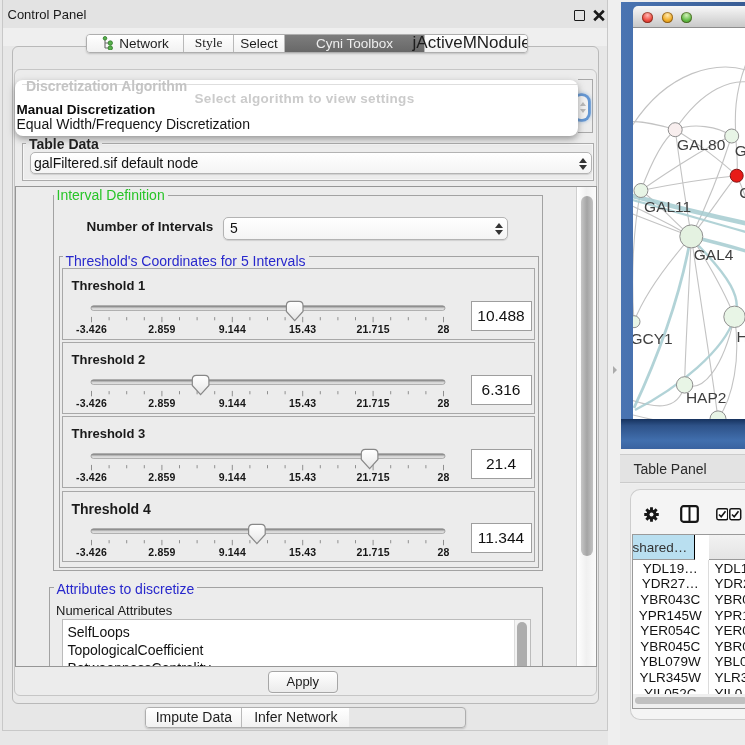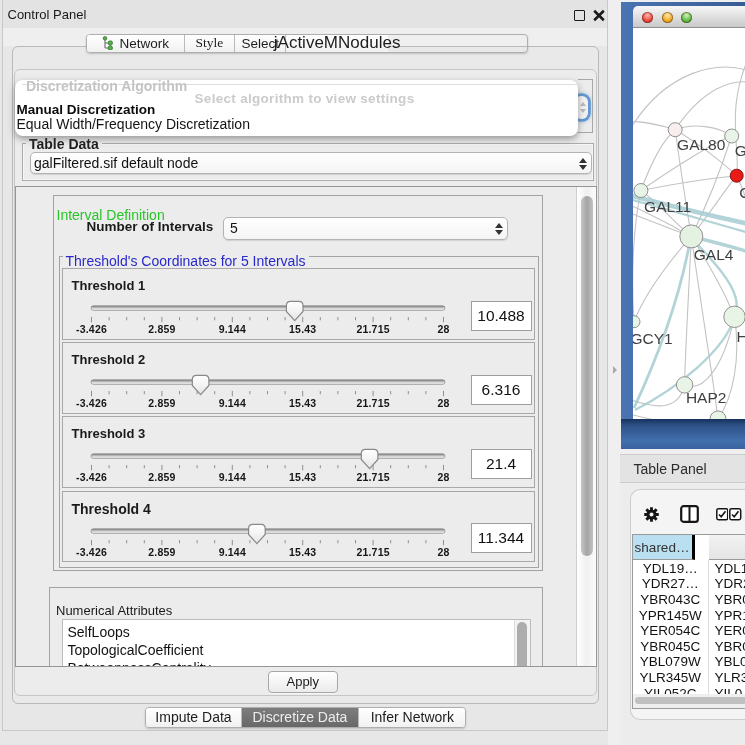--- a/index.html
+++ b/index.html
@@ -21,35 +21,36 @@
 <div class="ab" style="left:14px;top:68.5px;width:583px;height:627.5px;background:#ececec;border:1px solid #c6c6c6;border-radius:6px;"></div>
 <div class="ab" style="left:85.8px;top:33.5px;width:442px;height:19px;border:1px solid #aeaeae;border-radius:4px;overflow:hidden;box-shadow:0 1px 2px rgba(0,0,0,0.18);display:flex;">
     <div style="width:96.8px;height:100%;background:linear-gradient(#ffffff,#f1f1f1);color:#1d1d1d;font-size:13.5px;display:flex;align-items:center;justify-content:center;"><svg width="13" height="14" style="margin-right:5px" viewBox="0 0 13 14">
         <path d="M4 2.5 V12 M4 7 L9.3 7 M4 12 L9.3 12" stroke="#6b6b6b" stroke-width="1.1" fill="none"></path>
         <circle cx="4" cy="2.3" r="1.8" fill="#58b14c" stroke="#2f7a28" stroke-width="0.8"></circle>
         <circle cx="9.3" cy="7" r="2.2" fill="#58b14c" stroke="#2f7a28" stroke-width="0.8"></circle>
         <circle cx="9.3" cy="12" r="2.2" fill="#58b14c" stroke="#2f7a28" stroke-width="0.8"></circle>
       </svg>Network</div>
     <div style="width:50.5px;height:100%;border-left:1px solid #b9b9b9;background:linear-gradient(#ffffff,#f1f1f1);color:#1d1d1d;font-size:13.5px;display:flex;align-items:center;justify-content:center;font-family:Liberation Serif, serif;">Style</div>
     <div style="width:51.1px;height:100%;border-left:1px solid #b9b9b9;background:linear-gradient(#ffffff,#f1f1f1);color:#1d1d1d;font-size:13.5px;display:flex;align-items:center;justify-content:center;">Select</div>
+    <div style="width:140.8px;height:100%;border-left:1px solid #b9b9b9;background:linear-gradient(#7d7d7d,#686868);color:#ededed;font-size:13.5px;display:flex;align-items:center;justify-content:center;">Cyni Toolbox</div>
     <div style="width:102.8px;height:100%;border-left:1px solid #b9b9b9;background:linear-gradient(#ffffff,#f1f1f1);color:#1d1d1d;font-size:17px;display:flex;align-items:center;justify-content:center;">jActiveMNodules</div>
   </div>
 <div class="ab" style="left:578px;top:78.5px;width:15px;height:54px;border-top:1px solid #a8a8a8;border-right:1px solid #a8a8a8;border-bottom:1px solid #a8a8a8;"></div>
 <div class="ab" style="left:575px;top:96px;width:13px;height:23px;background:#f2f2f2;border-radius:6px;box-shadow:0 0 0 2.8px rgba(95,148,210,0.95),0 0 3px 4px rgba(120,165,215,0.35);"></div>
 <div class="carr" style="left:579.5px;top:102px;width:0;height:0;border-left:3.5px solid transparent;border-right:3.5px solid transparent;border-bottom:4.5px solid #b9b9b9;"></div>
 <div class="carr" style="left:579.5px;top:108.5px;width:0;height:0;border-left:3.5px solid transparent;border-right:3.5px solid transparent;border-top:4.5px solid #b9b9b9;"></div>
 <div class="ab" style="left:21.5px;top:143px;width:572.5px;height:38px;border:1px solid #ababab;box-shadow:inset 0 0 0 1px rgba(255,255,255,0.5);"></div>
 <div class="ab" style="left:26px;top:136px;background:#ececec;padding:0 3px;font-size:14px;font-weight:bold;color:#1d1d1d;">Table Data</div>
 <div class="ab combo" style="left:30px;top:152px;width:561.5px;height:22px;"></div>
 <div class="ab" style="left:34px;top:152px;height:28px;line-height:22px;font-size:14px;color:#111;">galFiltered.sif default node</div>
 <div class="carr" style="left:579px;top:157.5px;width:0;height:0;border-left:4px solid transparent;border-right:4px solid transparent;border-bottom:5.5px solid #333;"></div>
 <div class="carr" style="left:579px;top:165px;width:0;height:0;border-left:4px solid transparent;border-right:4px solid transparent;border-top:5.5px solid #333;"></div>
 <div class="ab" style="left:14.5px;top:185.5px;width:582px;height:481.5px;border:1px solid #969696;background:#ececec;overflow:hidden;">
     <div class="ab" style="left:37.0px;top:8.5px;width:490px;height:376px;border:1px solid #a2a2a2;"></div>
-<div class="ab" style="left:38.0px;top:20px;background:#ececec;padding:0 3px;font-size:14px;color:#28c428;">Interval Definition</div>
+<div class="ab" style="left:38.0px;top:0;background:#ececec;padding:0 3px;font-size:14px;color:#28c428;">Interval Definition</div>
 <div class="ab" style="left:71.0px;top:32.0px;font-size:13.5px;font-weight:bold;color:#1a1a1a;">Number of Intervals</div>
 <div class="ab combo" style="left:207.5px;top:30.5px;width:284.5px;height:22.5px;"></div>
     <div class="ab" style="left:214.5px;top:30.5px;height:22.5px;line-height:22.5px;font-size:14px;color:#111;">5</div>
 <div class="carr ab" style="left:479.5px;top:36.0px;border-left:4px solid transparent;border-right:4px solid transparent;border-bottom:5.5px solid #333;"></div>
     <div class="carr ab" style="left:479.5px;top:43.5px;border-left:4px solid transparent;border-right:4px solid transparent;border-top:5.5px solid #333;"></div>
     <div class="ab" style="left:43.5px;top:69.0px;width:480px;height:312px;border:1px solid #a2a2a2;"></div>
 <div class="ab" style="left:47.0px;top:66px;background:#ececec;padding:0 3px;font-size:14px;color:#2828cc;">Threshold's Coordinates for 5 Intervals</div>
 <div class="ab" style="left:46.5px;top:81.5px;width:472.5px;height:71.5px;border:1px solid #a8a8a8;background:#ececec;">
       <div class="ab" style="left:8.5px;top:9px;font-size:13px;font-weight:bold;color:#1a1a1a;">Threshold 1</div>
       <svg class="ab" style="left:0;top:0" width="472" height="71" viewBox="0 0 472 71">
@@ -156,35 +157,35 @@
         <text x="98.9" y="64" text-anchor="middle" font-size="10.5" font-weight="bold" letter-spacing="0.2" fill="#161616" font-family="Liberation Sans">2.859</text>
         <text x="169.3" y="64" text-anchor="middle" font-size="10.5" font-weight="bold" letter-spacing="0.2" fill="#161616" font-family="Liberation Sans">9.144</text>
         <text x="239.7" y="64" text-anchor="middle" font-size="10.5" font-weight="bold" letter-spacing="0.2" fill="#161616" font-family="Liberation Sans">15.43</text>
         <text x="310.1" y="64" text-anchor="middle" font-size="10.5" font-weight="bold" letter-spacing="0.2" fill="#161616" font-family="Liberation Sans">21.715</text>
         <text x="380.5" y="64" text-anchor="middle" font-size="10.5" font-weight="bold" letter-spacing="0.2" fill="#161616" font-family="Liberation Sans">28</text>
 <path d="M185.6 36.5 Q185.6 32.3 189.6 32.3 L198.2 32.3 Q202.2 32.3 202.2 36.5 L202.2 42.5 L193.9 51.6 L185.6 42.5 Z" fill="url(#th4)" stroke="#888888" stroke-width="1.2"></path>
 </svg>
       <div class="ab" style="left:407.5px;top:31.5px;width:61px;height:30px;background:#fff;border:1px solid #9e9e9e;font-size:15.5px;color:#111;text-align:center;line-height:28px;">11.344</div>
     </div>
 <div class="ab" style="left:33.5px;top:400.5px;width:493.5px;height:110px;border:1px solid #a2a2a2;border-bottom:none;"></div>
+<div class="ab" style="left:38.0px;top:394.0px;background:#ececec;padding:0 3px;font-size:14px;color:#2828cc;">Attributes to discretize</div>
 <div class="ab" style="left:40.5px;top:416.0px;font-size:13px;font-weight:normal;color:#1a1a1a;">Numerical Attributes</div>
 <div class="ab" style="left:46.5px;top:432.5px;width:468.5px;height:60px;background:#fff;border:1px solid #bbb;overflow:hidden;">
       <div class="ab" style="left:4.5px;top:4.2px;font-size:14px;color:#111;">SelfLoops</div>
       <div class="ab" style="left:4.5px;top:21.9px;font-size:14px;color:#111;">TopologicalCoefficient</div>
       <div class="ab" style="left:4.5px;top:39.6px;font-size:14px;color:#111;">BetweennessCentrality</div>
       <div class="ab" style="right:0;top:0;width:16px;height:60px;background:#f3f3f3;border-left:1px solid #ddd;"></div>
       <div class="ab" style="right:3px;top:1.5px;width:9.5px;height:58px;background:#adadad;border-radius:5px;"></div>
     </div>
 <div class="ab" style="left:560.5px;top:0;width:20px;height:481px;background:linear-gradient(90deg,#ffffff,#f0f0f0 50%,#fbfbfb);border-left:1px solid #cfcfcf;"></div>
 <div class="ab" style="left:565px;top:9.5px;width:12px;height:360px;border-radius:6px;background:linear-gradient(90deg,#c6c6c6,#a4a4a4 50%,#c2c2c2);"></div>
 </div>
 <div class="ab" style="left:268px;top:671px;width:69.5px;height:22px;border:1px solid #a6a6a6;border-radius:4px;background:linear-gradient(#ffffff,#ebebeb);font-size:13px;color:#1b1b1b;text-align:center;line-height:20.5px;box-shadow:0 1px 0 rgba(255,255,255,0.6);">Apply</div>
 <div class="ab" style="left:145.3px;top:706.5px;width:321.2px;height:21.5px;border:1px solid #aeaeae;border-radius:4px;overflow:hidden;box-shadow:0 1px 2px rgba(0,0,0,0.18);display:flex;">
     <div style="width:95px;height:100%;background:linear-gradient(#ffffff,#f1f1f1);color:#1d1d1d;font-size:14px;display:flex;align-items:center;justify-content:center;">Impute Data</div>
-    <div style="width:118.2px;height:100%;border-left:1px solid #b9b9b9;background:linear-gradient(#7d7d7d,#686868);color:#ededed;font-size:14px;display:flex;align-items:center;justify-content:center;">Discretize Data</div>
     <div style="width:108px;height:100%;border-left:1px solid #b9b9b9;background:linear-gradient(#ffffff,#f1f1f1);color:#1d1d1d;font-size:14px;display:flex;align-items:center;justify-content:center;">Infer Network</div>
   </div>
 <div class="ab" style="left:15px;top:80px;width:563px;height:56px;background:#ffffff;border-radius:8px;box-shadow:0 3px 7px rgba(80,80,80,0.55);"></div>
 <div class="ab" style="left:21.5px;top:84px;width:556px;height:1px;background:#dedede;"></div>
 <div class="ab" style="left:26px;top:77.5px;font-size:14px;font-weight:bold;color:#c4c4c4;">Discretization Algorithm</div>
 <div class="ab" style="left:23px;top:91px;width:563px;text-align:center;font-size:13.5px;font-weight:bold;letter-spacing:0.3px;color:#cbcbcb;">Select algorithm to view settings</div>
 <div class="ab" style="left:16.5px;top:102px;font-size:13.5px;font-weight:bold;color:#0c0c0c;">Manual Discretization</div>
 <div class="ab" style="left:16.5px;top:116px;font-size:14px;color:#141414;">Equal Width/Frequency Discretization</div>
 <div class="ab" style="left:608px;top:0;width:137px;height:745px;background:#efefef;"></div>
 <div class="carr" style="left:612.5px;top:366px;width:0;height:0;border-top:4px solid transparent;border-bottom:4px solid transparent;border-left:4.5px solid #ababab;"></div>
@@ -269,21 +270,21 @@
   </svg>
 <svg class="ab" style="left:715.5px;top:508px" width="12.5" height="12.5" viewBox="0 0 12.5 12.5">
 <rect x="0.8" y="0.8" width="10.9" height="10.9" rx="1.6" fill="#fff" stroke="#161616" stroke-width="1.5"></rect>
 <path d="M3 6.5 L5.2 8.8 L9.5 3.2" stroke="#161616" stroke-width="1.6" fill="none"></path>
   </svg>
 <svg class="ab" style="left:729px;top:508px" width="12.5" height="12.5" viewBox="0 0 12.5 12.5">
 <rect x="0.8" y="0.8" width="10.9" height="10.9" rx="1.6" fill="#fff" stroke="#161616" stroke-width="1.5"></rect>
 <path d="M3 6.5 L5.2 8.8 L9.5 3.2" stroke="#161616" stroke-width="1.6" fill="none"></path>
   </svg>
 <div class="ab" style="left:631.5px;top:533.5px;width:114px;height:175.5px;border:1px solid #9a9a9a;border-right:none;background:#fff;overflow:hidden;">
-    <div class="ab" style="left:0;top:0;width:62px;height:25px;background:#b9dff0;border-right:3px solid #000000;border-bottom:1px solid #9a9a9a;font-size:13.5px;color:#333;text-align:center;line-height:25px;">shared…</div>
+    <div class="ab" style="left:0;top:0;width:62px;height:25px;background:#b9dff0;border-right:1px solid #000000;border-bottom:1px solid #9a9a9a;font-size:13.5px;color:#333;line-height:25px;">shared…</div>
     <div class="ab" style="left:76.5px;top:0;width:40px;height:25px;background:linear-gradient(#f2f2f2,#e4e4e4);border-bottom:1px solid #9a9a9a;font-size:13.5px;color:#333;padding-left:60.5px;line-height:25px;">na</div>
     <div class="ab" style="left:0;top:26.3px;width:75.5px;font-size:13.5px;color:#121212;text-align:center;">YDL19…</div>
     <div class="ab" style="left:82px;top:26.3px;font-size:13.5px;color:#121212;">YDL1</div>
     <div class="ab" style="left:0;top:41.9px;width:75.5px;font-size:13.5px;color:#121212;text-align:center;">YDR27…</div>
     <div class="ab" style="left:82px;top:41.9px;font-size:13.5px;color:#121212;">YDR2</div>
     <div class="ab" style="left:0;top:57.5px;width:75.5px;font-size:13.5px;color:#121212;text-align:center;">YBR043C</div>
     <div class="ab" style="left:82px;top:57.5px;font-size:13.5px;color:#121212;">YBR0</div>
     <div class="ab" style="left:0;top:73.1px;width:75.5px;font-size:13.5px;color:#121212;text-align:center;">YPR145W</div>
     <div class="ab" style="left:82px;top:73.1px;font-size:13.5px;color:#121212;">YPR1</div>
     <div class="ab" style="left:0;top:88.7px;width:75.5px;font-size:13.5px;color:#121212;text-align:center;">YER054C</div>

